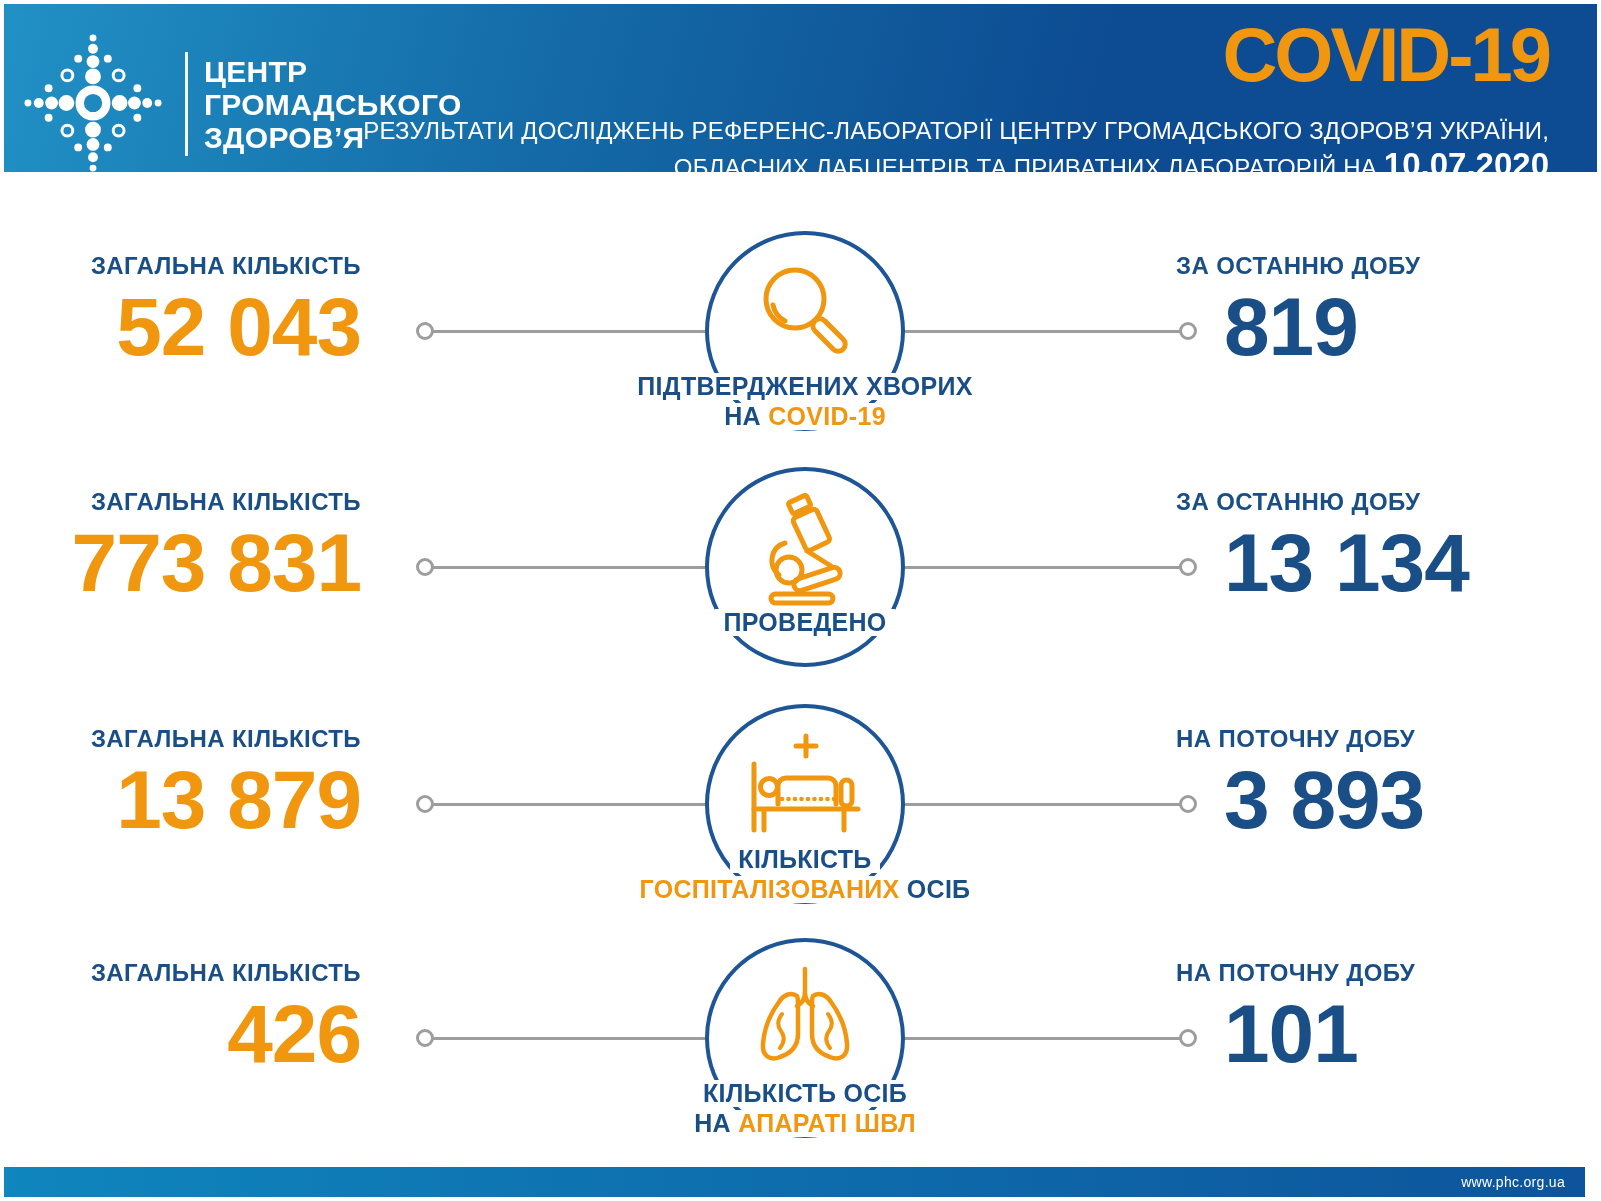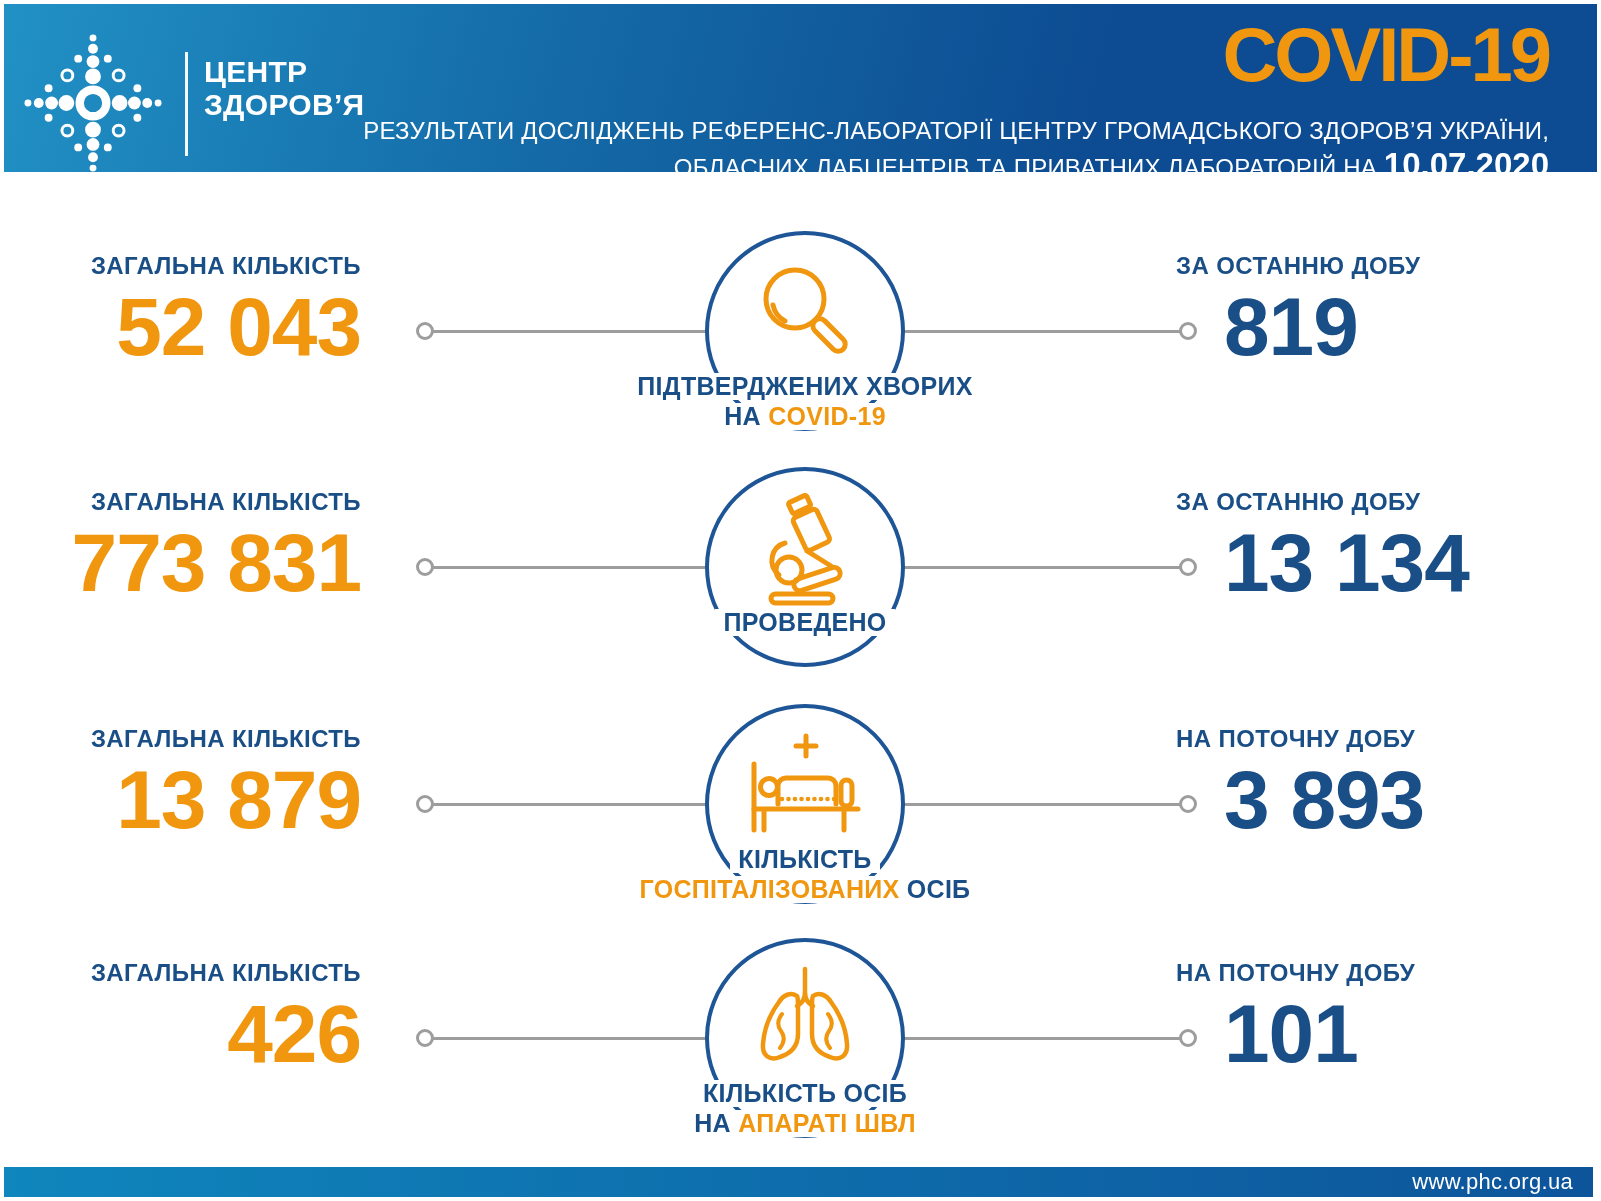--- a/index.html
+++ b/index.html
@@ -54,23 +54,23 @@
   .right-value { left:1224px; text-align:left; color:#1a4e87; }
   .caption { position:absolute; left:505px; width:600px; top:160px; text-align:center; z-index:3; }
   .cap-line { display:block; line-height:27px; }
   .chip {
     display:inline-block; background:#ffffff; padding:0 8px;
     font-size:25px; font-weight:700; letter-spacing:.3px;
   }
   .cblue { color:#1a4e87; } .corange { color:#f0970f; }
   
   .footer {
-    position:absolute; left:4px; right:8px; bottom:4px; height:30px;
+    position:absolute; left:4px; right:16px; bottom:4px; height:30px;
     background:linear-gradient(to right,#0f86bd 0%,#0d549b 100%);
-    color:#ffffff; font-size:22px; line-height:30px; text-align:right; padding-right:20px;
+    color:#ffffff; font-size:14px; line-height:30px; text-align:right; padding-right:20px;
     letter-spacing:.3px;
   }
   svg.orange-icon { stroke:#f0970f; fill:none; stroke-linecap:round; stroke-linejoin:round; }
 </style>
 </head>
 <body>
 
 <div class="header">
   <svg class="logo-icon" viewBox="-72 -72 144 144">
     <g fill="#ffffff">
@@ -105,20 +105,21 @@
       <circle cx="0" cy="0" r="13.5" stroke-width="8.5"></circle>
       <circle cx="-26" cy="-28" r="5.5" stroke-width="3"></circle>
       <circle cx="26" cy="-28" r="5.5" stroke-width="3"></circle>
       <circle cx="-26" cy="28" r="5.5" stroke-width="3"></circle>
       <circle cx="26" cy="28" r="5.5" stroke-width="3"></circle>
     </g>
   </svg>
   <div class="logo-sep"></div>
   <div class="org-name">
     <div>ЦЕНТР</div>
+    <div>ГРОМАДСЬКОГО</div>
     <div>ЗДОРОВ’Я</div>
   </div>
   <div class="header-right">
     <div class="covid-title">COVID-19</div>
     <div class="subtitle1">РЕЗУЛЬТАТИ ДОСЛІДЖЕНЬ РЕФЕРЕНС-ЛАБОРАТОРІЇ ЦЕНТРУ ГРОМАДСЬКОГО ЗДОРОВ’Я УКРАЇНИ,</div>
     <div class="subtitle2"><span>ОБЛАСНИХ ЛАБЦЕНТРІВ ТА ПРИВАТНИХ ЛАБОРАТОРІЙ НА </span><span class="date">10.07.2020</span></div>
   </div>
 </div>
 
 <div class="row row1">

